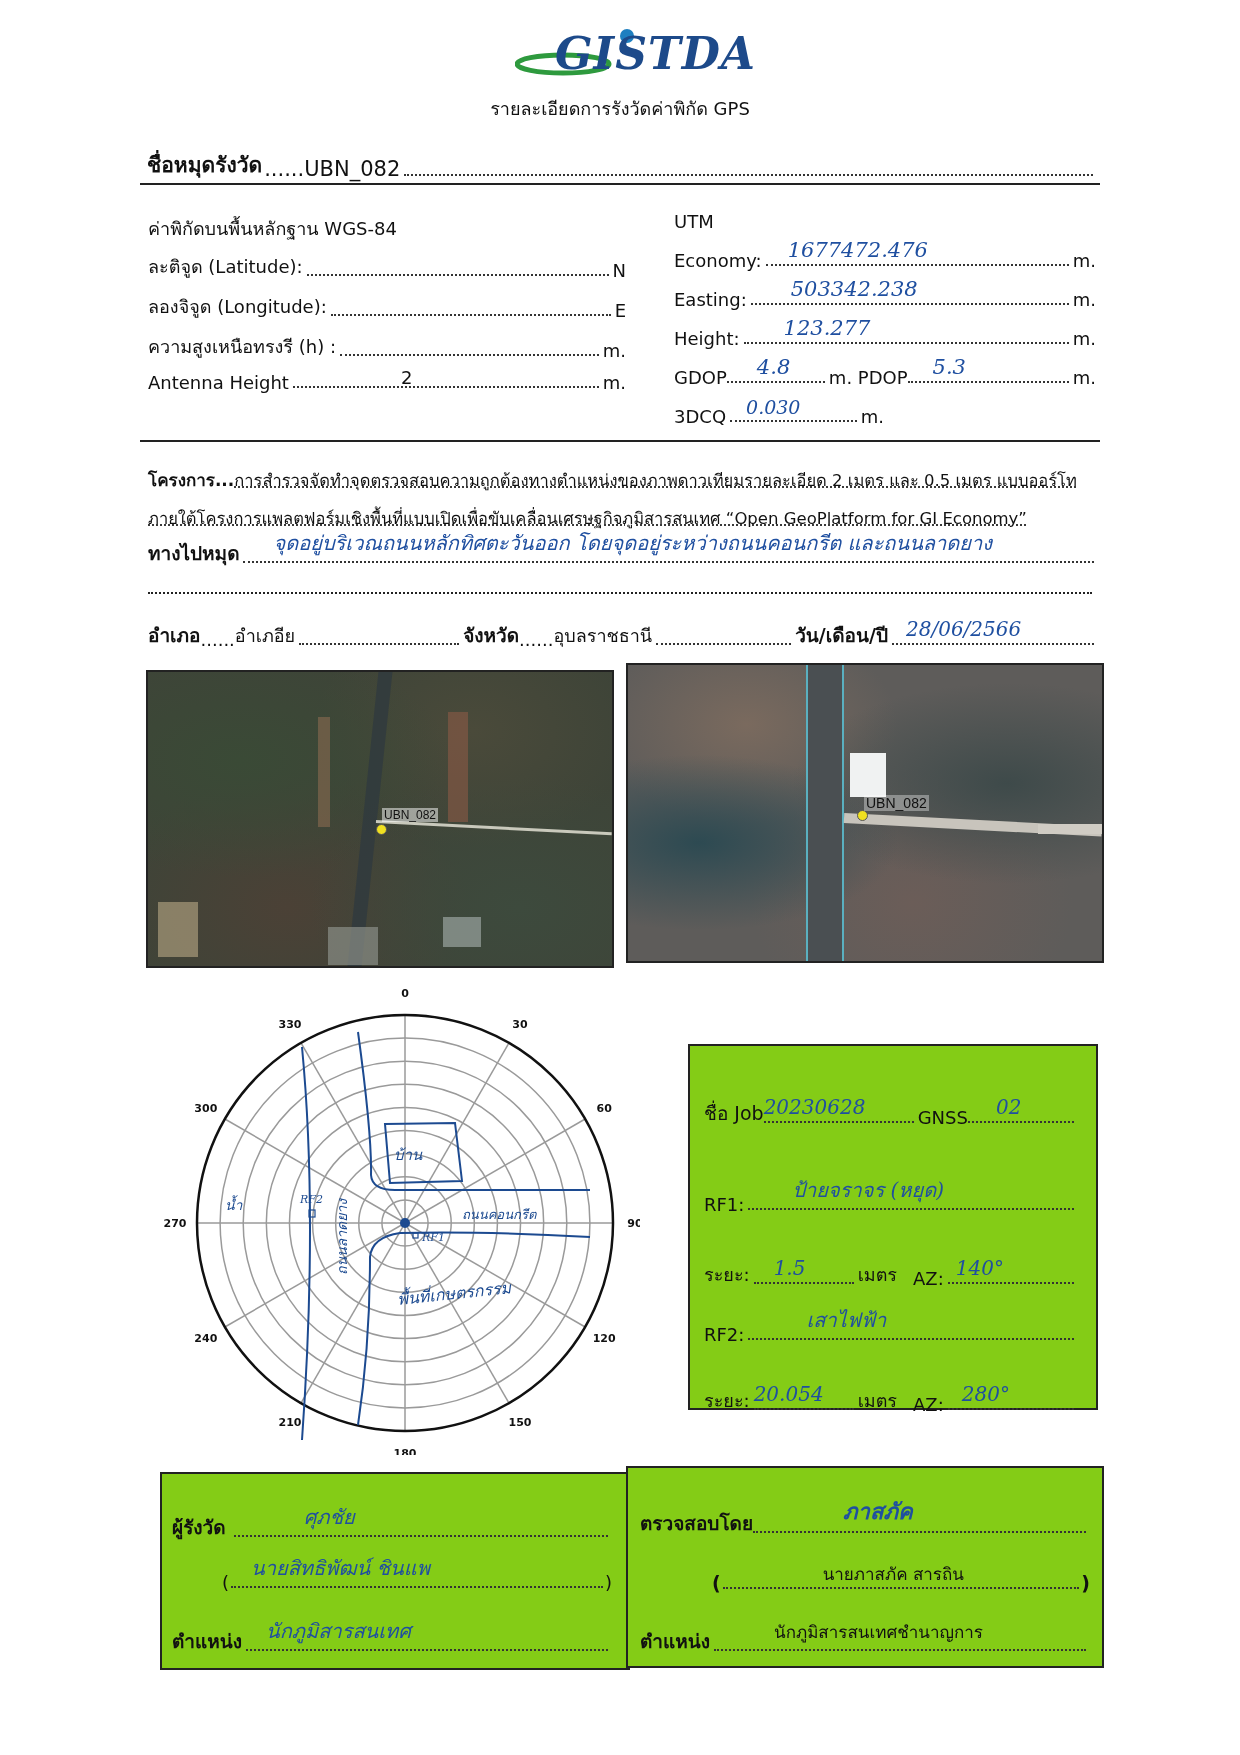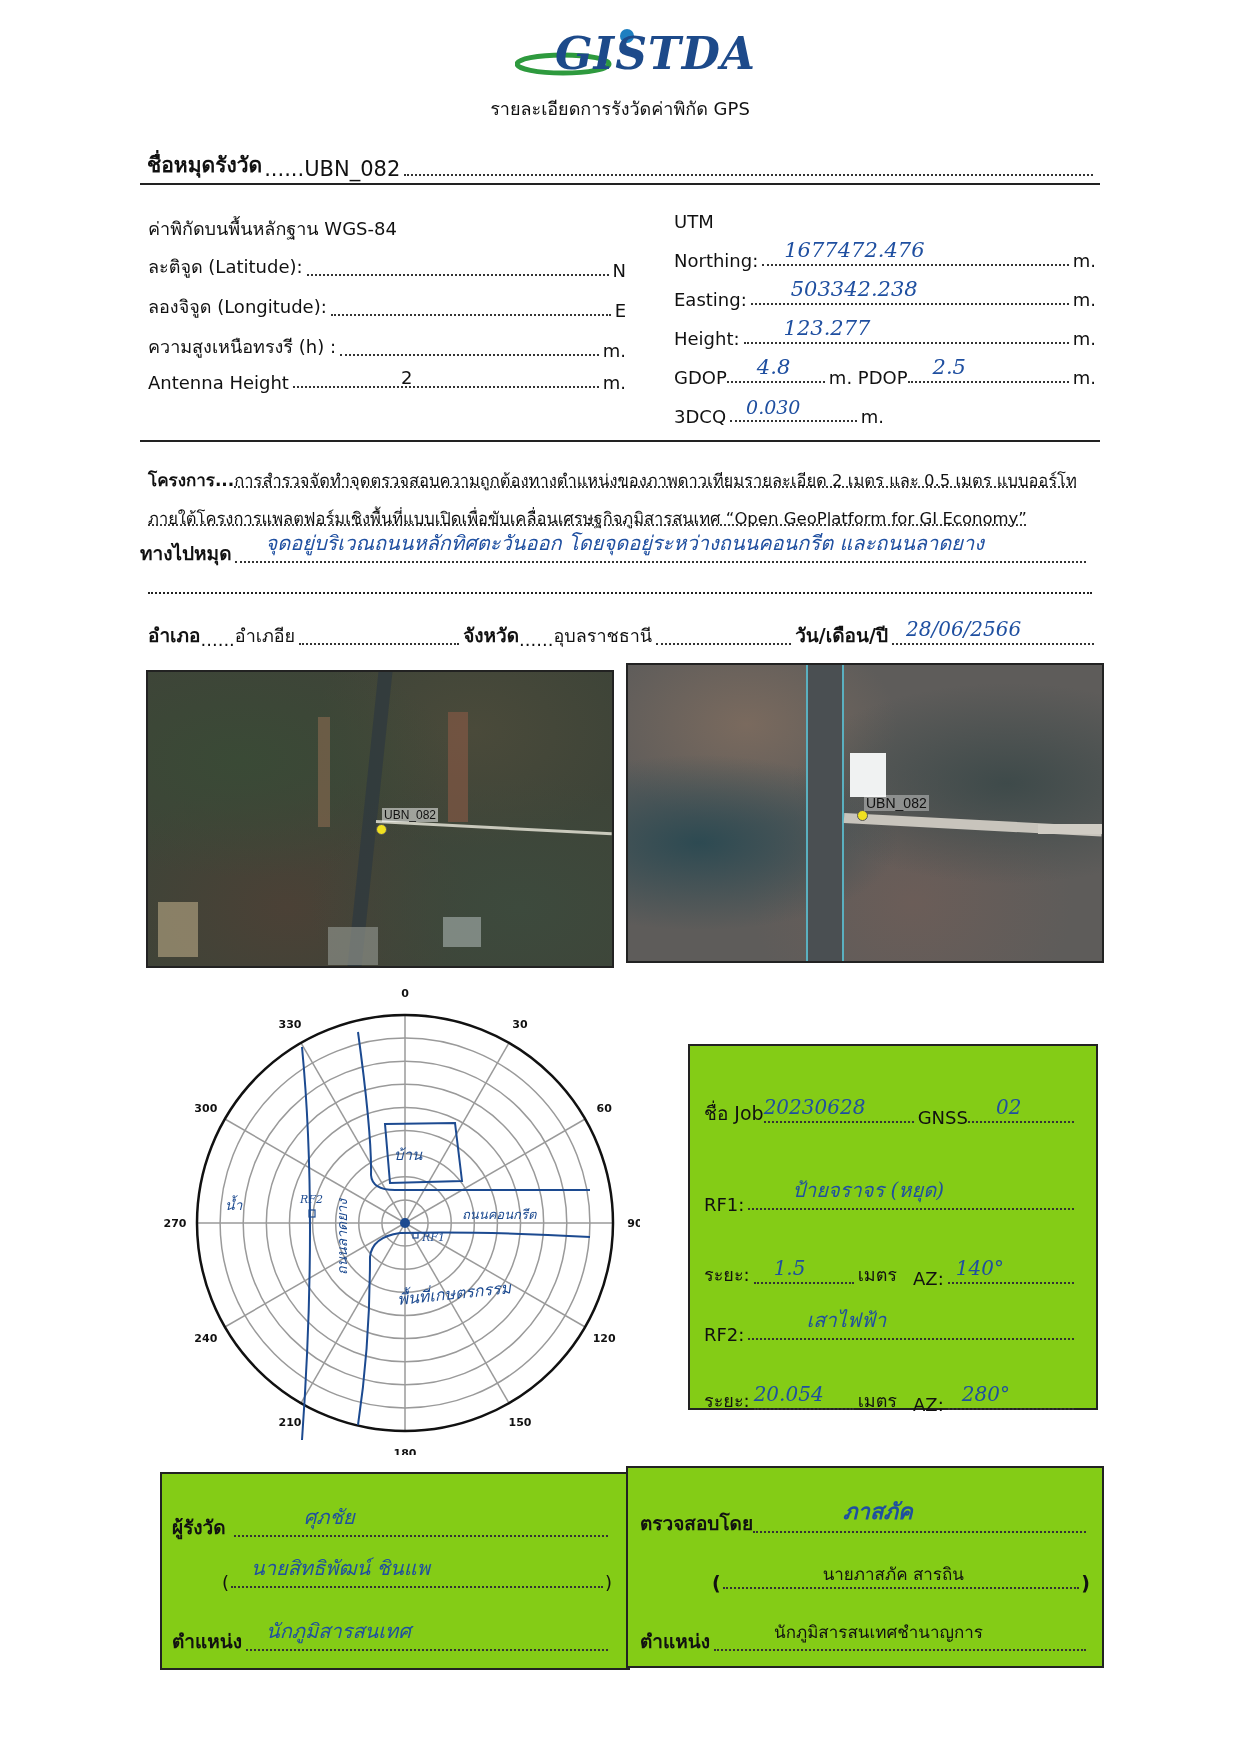--- a/index.html
+++ b/index.html
@@ -63,21 +63,21 @@
 <div class="row lbl" style="left:148px;top:372px;width:478px;">
   <span>Antenna Height</span>
   <span class="fill">
       <span style="position:absolute;bottom:-2px;left:108px;font-size:18px;">2</span>
     </span>
   <span>m.</span>
 </div>
 
 <div class="abs lbl" style="left:674px;top:211px;">UTM</div>
 <div class="row lbl" style="left:674px;top:250px;width:422px;">
-  <span>Northing:</span>
+  <span>Economy:</span>
   <span class="fill">
       <span class="hw" style="left:22px;">1677472.476</span>
     </span>
   <span>m.</span>
 </div>
 <div class="row lbl" style="left:674px;top:289px;width:422px;">
   <span>Easting:</span>
   <span class="fill">
       <span class="hw" style="left:40px;">503342.238</span>
     </span>
@@ -90,39 +90,39 @@
     </span>
   <span>m.</span>
 </div>
 <div class="row lbl" style="left:674px;top:367px;width:422px;">
   <span>GDOP</span>
   <span class="fill" style="margin-left:0;flex:0 0 98px;">
       <span class="hw" style="left:30px;">4.8</span>
     </span>
   <span>m. PDOP</span>
   <span class="fill" style="margin-left:0;">
-      <span class="hw" style="left:25px;">2.5</span>
+      <span class="hw" style="left:25px;">5.3</span>
     </span>
   <span>m.</span>
 </div>
 <div class="row lbl" style="left:674px;top:406px;width:210px;">
   <span>3DCQ</span>
   <span class="fill">
       <span class="hw" style="left:16px;font-size:19px;">0.030</span>
     </span>
   <span>m.</span>
 </div>
 <div class="hr" style="left:140px;top:440px;width:960px;"></div>
 
 <div class="abs" style="left:148px;top:466px;width:950px;white-space:nowrap;font-size:16.5px;">
   <span class="blbl" style="font-size:17px;">โครงการ...</span><span style="text-decoration:underline dotted;">การสำรวจจัดทำจุดตรวจสอบความถูกต้องทางตำแหน่งของภาพดาวเทียมรายละเอียด 2 เมตร และ 0.5 เมตร แบบออร์โท</span>
 </div>
 <div class="abs" style="left:148px;top:505px;width:950px;white-space:nowrap;font-size:16.5px;text-decoration:underline dotted;">ภายใต้โครงการแพลตฟอร์มเชิงพื้นที่แบบเปิดเพื่อขับเคลื่อนเศรษฐกิจภูมิสารสนเทศ “Open GeoPlatform for GI Economy”</div>
 
-<div class="row" style="left:140px;top:538px;width:950px;text-align:right;">
+<div class="row" style="left:148px;top:538px;width:950px;text-align:right;">
   <span class="blbl">ทางไปหมุด</span>
   <span class="fill">
       <span class="hw" style="left:30px;font-size:20px;">จุดอยู่บริเวณถนนหลักทิศตะวันออก โดยจุดอยู่ระหว่างถนนคอนกรีต และถนนลาดยาง</span>
     </span>
 </div>
 <div class="abs dots" style="left:148px;top:592px;width:944px;"></div>
 
 <div class="row lbl" style="left:148px;top:620px;width:950px;">
   <span class="blbl">อำเภอ</span>
   <span>......</span>

